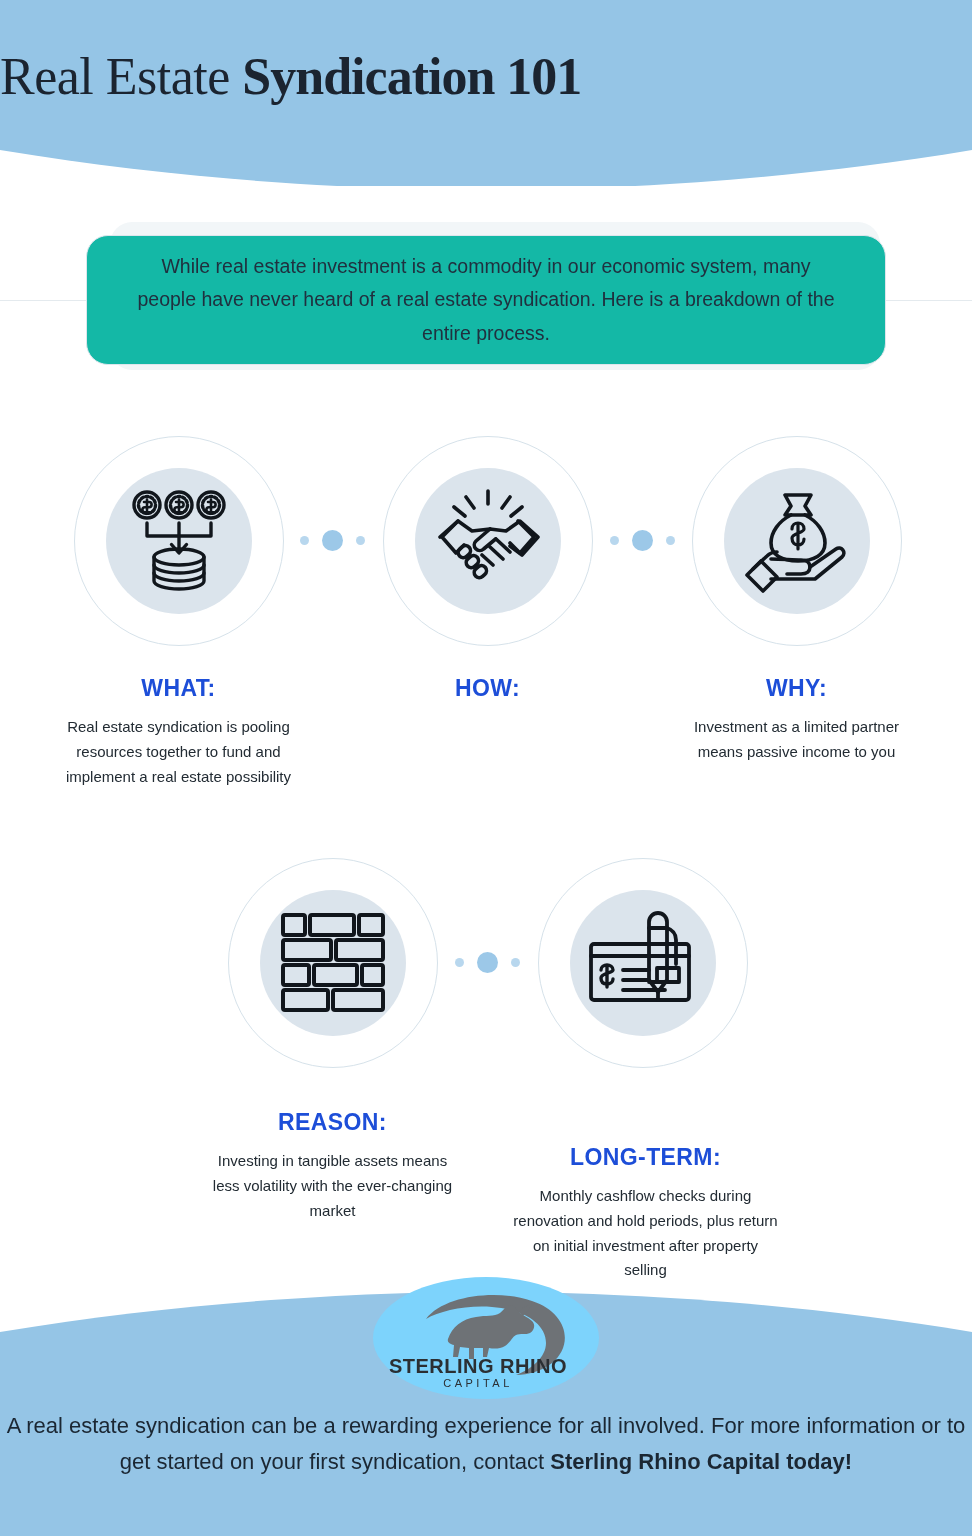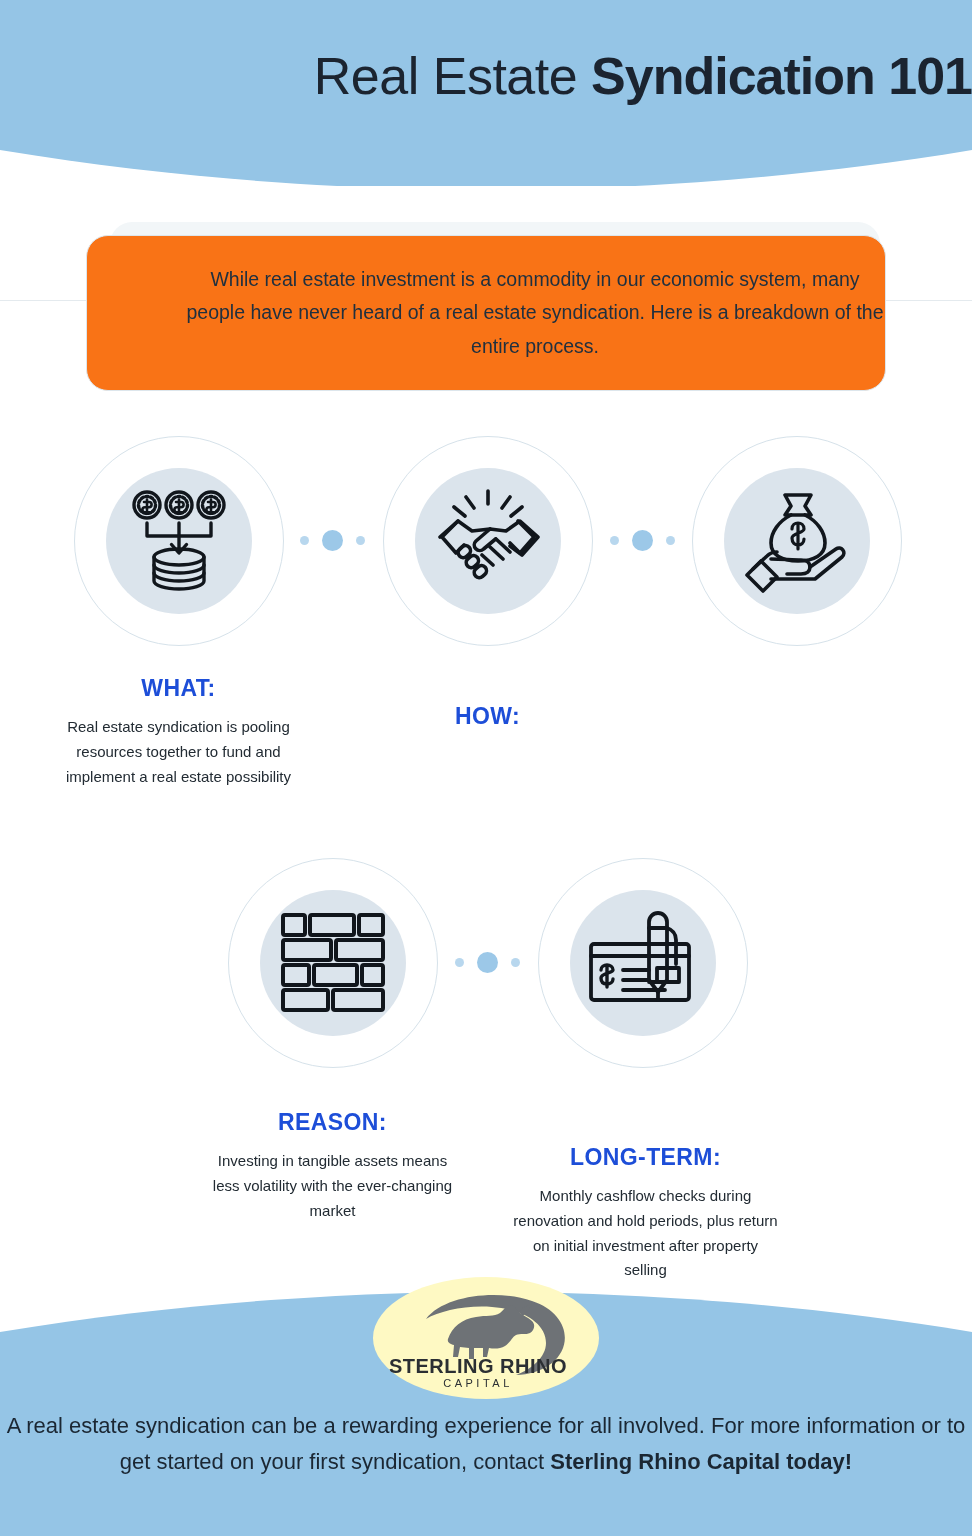--- a/index.html
+++ b/index.html
@@ -22,27 +22,28 @@
     width:972px; height:186px;
     overflow:hidden;
   }
   .header-bg {
     position:absolute; left:0; top:0;
     width:972px; height:186px;
   }
   .header-title {
     position:absolute; left:0; top:48px;
     width:972px;
-    text-align:right;
+    text-align:left;
     font-size:52px;
     line-height:1.1;
     color:#1b2430;
     letter-spacing:-0.5px;
     font-weight:300;
     white-space:nowrap;
+    font-family:Liberation Serif, serif;
   }
   .header-title .bold {
     font-weight:800;
     letter-spacing:-1px;
   }
 
   
   .hairline {
     position:absolute; left:0; top:300px;
     width:972px; height:1px;
@@ -53,27 +54,27 @@
   .intro-shadow {
     position:absolute;
     left:110px; top:222px;
     width:770px; height:148px;
     background:#f2f6f8;
     border-radius:22px;
   }
   .intro-box {
     position:absolute;
     left:86px; top:235px;
-    width:800px; height:156px;
-    background:#f97316;
+    width:800px; height:130px;
+    background:#14b8a6;
     border:1px solid #dde6ec;
     border-radius:22px;
     display:flex;
     align-items:center;
-    justify-content:flex-end;
+    justify-content:center;
   }
   .intro-text {
     width:700px;
     text-align:center;
     font-size:19.5px;
     line-height:1.72;
     color:#20303f;
     font-weight:400;
   }
 
@@ -153,21 +154,21 @@
     font-weight:400;
   }
   .footer-text .bold { font-weight:800;margin-top:23px; }
 
   
   .logo-circle {
     position:absolute;
     left:373px; top:1277px;
     width:226px; height:122px;
     border-radius:50%;
-    background:#fef9c3;
+    background:#7dd3fc;
     display:flex;
     align-items:center;
     justify-content:center;
     text-align:center;
   }
   .logo-circle svg { display:block; }
 </style>
 </head>
 <body>
 
@@ -259,24 +260,28 @@
         <path d="M8 88l14-14 16 16-14 14z"></path>
       </svg>
     </div>
   </div>
 
   <div class="block" style="left:56px; top:675px; width:245px;">
     <div class="heading">WHAT:</div>
     <div class="body">Real estate syndication is pooling resources together to fund and implement a real estate possibility</div>
   </div>
 
-  <div class="block" style="left:365px; top:675px; width:245px;margin-top:28px;">
+  <div class="block" style="left:365px; top:675px; width:245px;">
     <div class="heading">HOW:</div>
   </div>
 
+  <div class="block" style="left:674px; top:675px; width:245px;">
+    <div class="heading">WHY:</div>
+    <div class="body">Investment as a limited partner means passive income to you</div>
+  </div>
 
   <div class="node" style="left:228px; top:858px;">
     <div class="ring"></div>
     <div class="disc"></div>
     <div class="glyph">
       <svg width="108" height="104" viewBox="0 0 108 104" fill="none" stroke="#11161c" stroke-width="4" stroke-linecap="round" stroke-linejoin="round">
         <rect x="4" y="4" width="22" height="20" rx="2"></rect>
         <rect x="31" y="4" width="44" height="20" rx="2"></rect>
         <rect x="80" y="4" width="24" height="20" rx="2"></rect>
         <rect x="4" y="29" width="48" height="20" rx="2"></rect>

